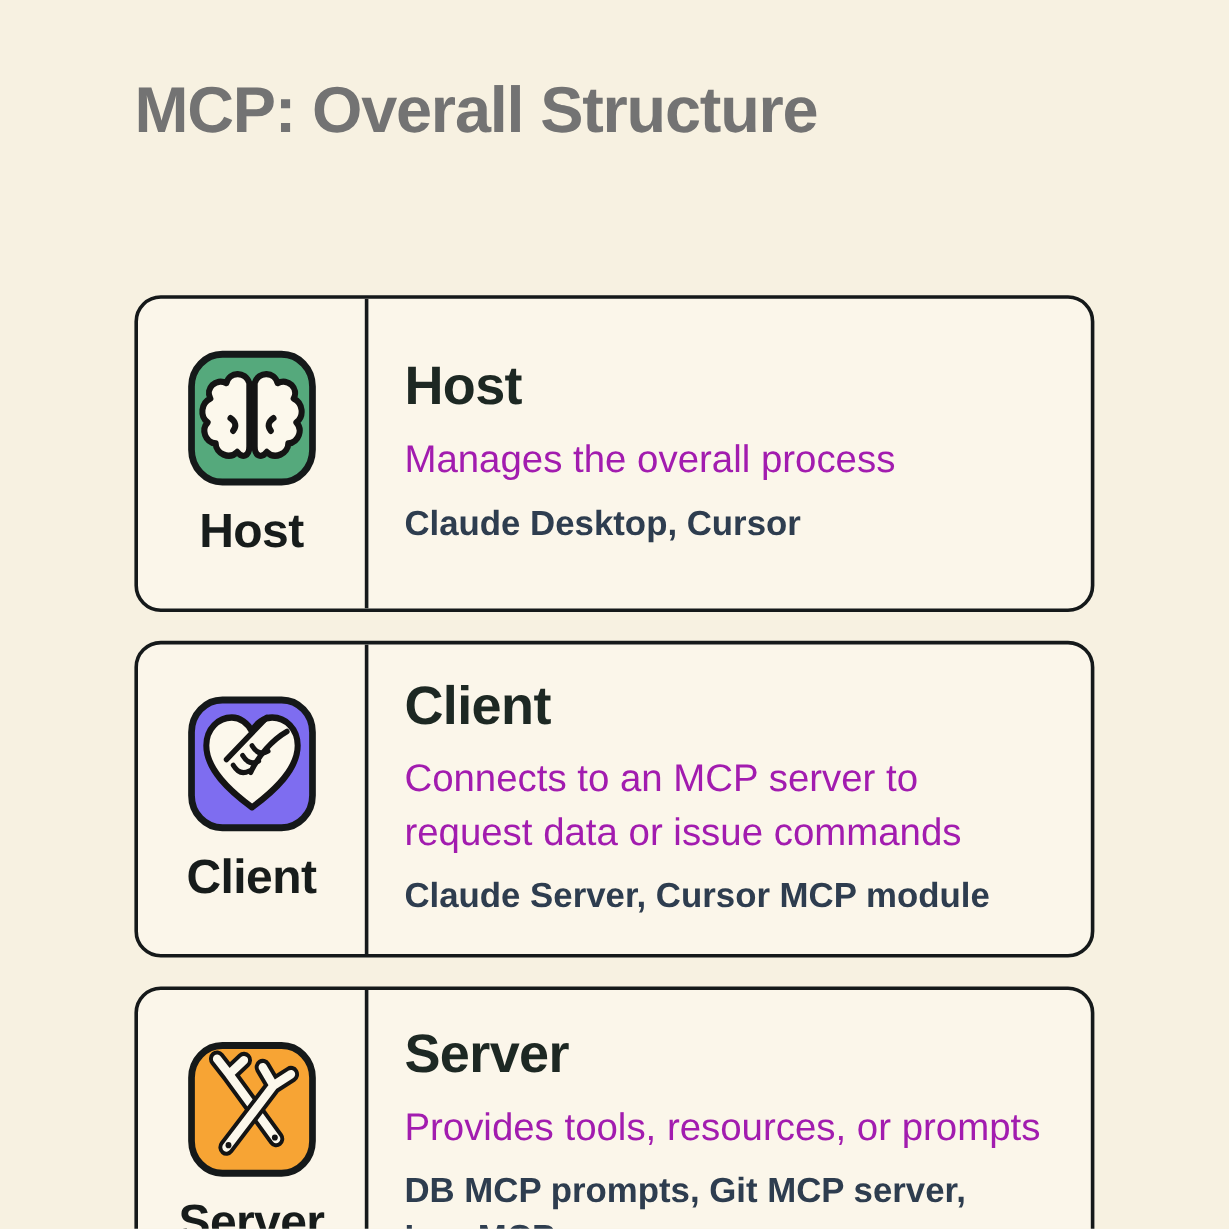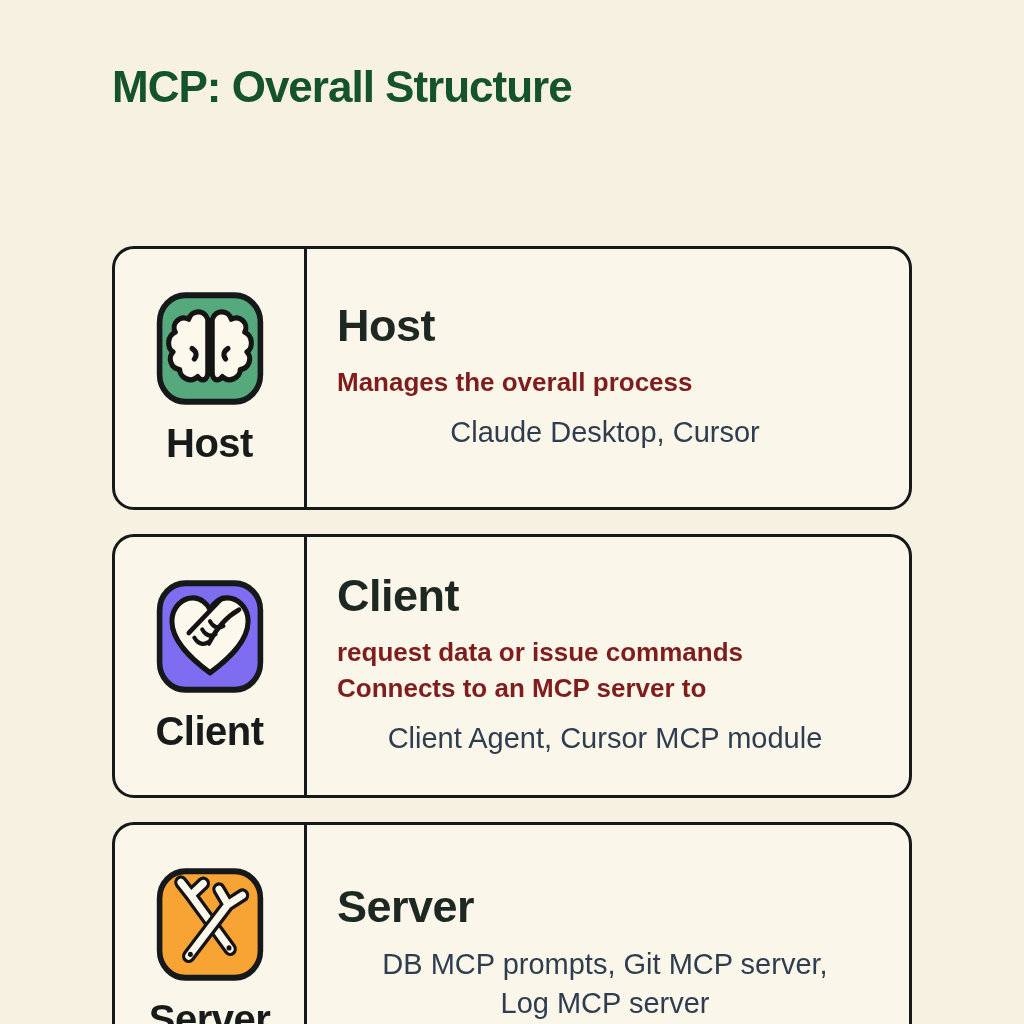--- a/index.html
+++ b/index.html
@@ -6,24 +6,24 @@
   html, body {
     width: 1024px; height: 1024px;
     background: #f7f1e1;
     overflow: hidden;
     font-family: "Liberation Sans", sans-serif;
   }
   .page { width: 1024px; height: 1024px; position: relative; }
 
   .page-title {
     margin: 64px 0 0 112px;
-    font-size: 44px;
+    font-size: 54px;
     font-weight: 700;
     letter-spacing: -1px;
-    color: #14532d;
+    color: #737373;
     line-height: 1.05;
   }
 
   .cards {
     position: absolute;
     left: 112px; top: 182px;
     width: 800px;
     display: flex;
     flex-direction: column;
     gap: 24px;
@@ -71,33 +71,32 @@
   .card-title {
     font-size: 45px;
     font-weight: 700;
     color: #1d2823;
     letter-spacing: -0.5px;
     line-height: 1.1;
   }
 
   .card-desc {
     margin-top: 14px;
-    font-size: 26px;
-    font-weight: 700;
-    color: #7f1d1d;
+    font-size: 32px;
+    font-weight: 400;
+    color: #a21caf;
     line-height: 1.38;
   }
 
   .card-examples {
     margin-top: 13px;
     font-size: 29px;
-    font-weight: 400;
+    font-weight: 700;
     color: #2e3d4f;
     line-height: 1.36;
-    text-align: center;
   }
 </style>
 </head>
 <body>
 
 <div class="page">
 
   <h1 class="page-title">MCP: Overall Structure</h1>
 
   <div class="cards">
@@ -141,25 +140,25 @@
               <path fill="none" stroke-width="3.6" d="M43 44 q5 8 12 4"></path>
               <path fill="none" stroke-width="3.6" d="M50 37 q5 8 12 4"></path>
             </g>
           </svg>
         </div>
         <div class="icon-label">Client</div>
       </div>
       <div class="card-right">
         <h2 class="card-title">Client</h2>
         <div class="card-desc">
+            <div>Connects to an MCP server to</div>
             <div>request data or issue commands</div>
-            <div>Connects to an MCP server to</div>
           </div>
         <div class="card-examples">
-            <div>Client Agent, Cursor MCP module</div>
+            <div>Claude Server, Cursor MCP module</div>
           </div>
       </div>
     </section>
 
     <section class="card">
       <div class="card-left">
         <div class="icon-tile">
           <svg viewBox="0 0 100 100" preserveAspectRatio="none">
             <rect x="5" y="4.5" width="90" height="91" rx="23" stroke="#15191a" stroke-width="5" fill="#f7a434"></rect>
 
@@ -169,20 +168,23 @@
             <path d="M31 77 L66 33 M66 33 L58 20 M66 33 L79 25" fill="none" stroke="#141414" stroke-width="12" stroke-linecap="round"></path>
             <path d="M31 77 L66 33 M66 33 L58 20 M66 33 L79 25" fill="none" stroke="#fcf8ec" stroke-width="6.2" stroke-linecap="round"></path>
             <circle cx="67" cy="70" r="2.2" fill="#141414"></circle>
             <circle cx="32.5" cy="75.5" r="2.2" fill="#141414"></circle>
           </svg>
         </div>
         <div class="icon-label">Server</div>
       </div>
       <div class="card-right">
         <h2 class="card-title">Server</h2>
+        <div class="card-desc">
+            <div>Provides tools, resources, or prompts</div>
+          </div>
         <div class="card-examples">
             <div>DB MCP prompts, Git MCP server,</div>
             <div>Log MCP server</div>
           </div>
       </div>
     </section>
 
   </div>
 </div>
 

